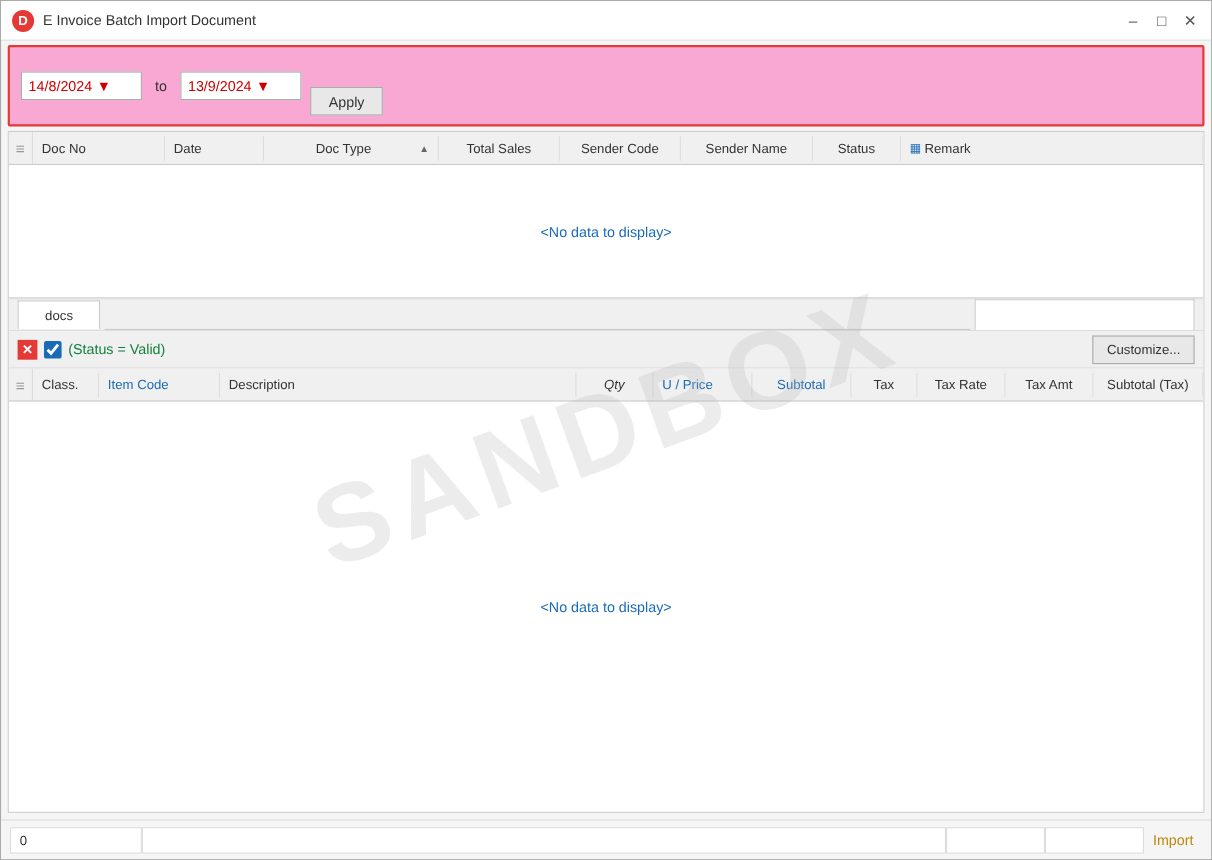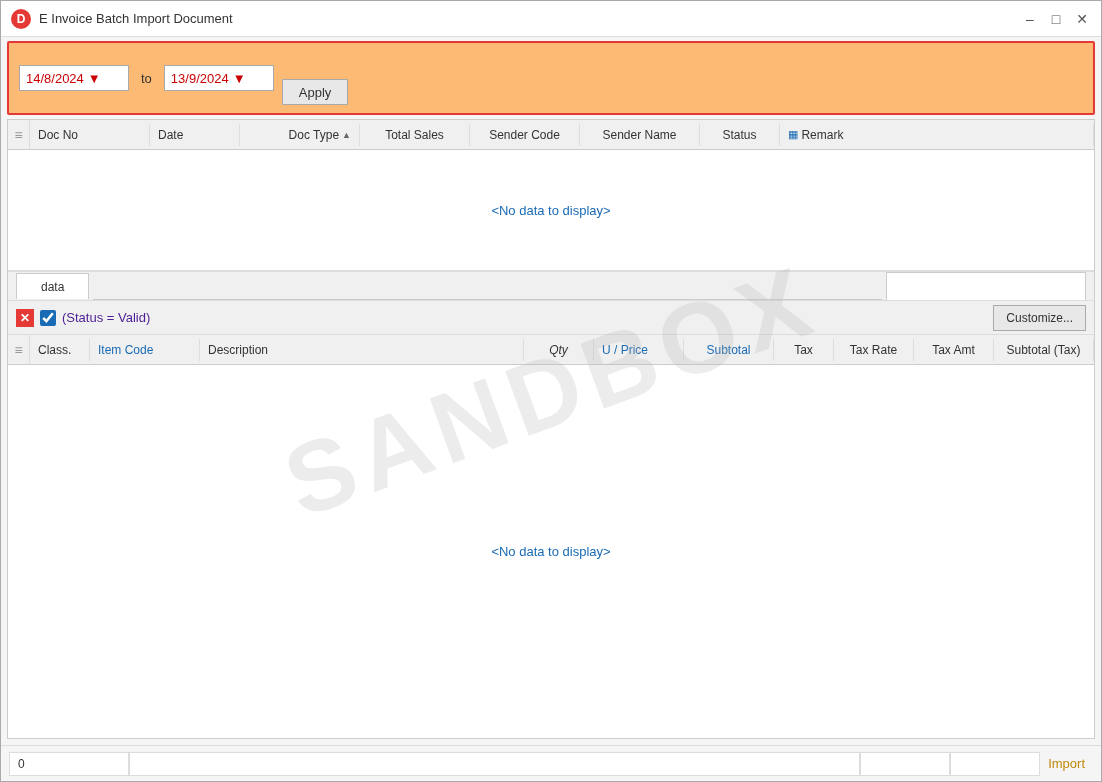--- a/index.html
+++ b/index.html
@@ -64,21 +64,21 @@
       border: none;
       cursor: pointer;
       display: flex;
       align-items: center;
       justify-content: center;
       color: #555;
       font-size: 14px;
     }
 
     .toolbar {
-      background: #fdba74;
+      background: #f9a8d4;
       padding: 8px 10px;
       display: flex;
       align-items: center;
       gap: 8px;
       border-bottom: 1px solid #ddd;
       flex-shrink: 0;
       border: 2px solid #e53935;
       margin: 4px 6px;
       border-radius: 2px;
     }
@@ -161,21 +161,21 @@
       font-size: 14px;
       border-right: 1px solid #ddd;
       display: flex;
       align-items: center;
       justify-content: center;
       height: 100%;
     }
 
     .th-doc-no { width: 120px; }
     .th-date { width: 90px; }
-    .th-doc-type { width: 120px; display: flex; justify-content: flex-end; }
+    .th-doc-type { width: 120px; display: flex; justify-content: space-between; margin-left: 39px; }
     .th-total-sales { width: 110px; justify-content: center; }
     .th-sender-code { width: 110px; justify-content: center; }
     .th-sender-name { width: 120px; justify-content: center; }
     .th-status { width: 80px; justify-content: center; }
     .th-remark { flex: 1; display: flex; align-items: center; gap: 3px; }
 
     .sort-icon { font-size: 9px; color: #666; }
     .filter-icon { color: #1a6bb5; font-size: 11px; }
 
     .no-data-row {
@@ -236,21 +236,21 @@
     }
 
     .filter-checkbox {
       width: 16px;
       height: 16px;
       accent-color: #1a6bb5;
     }
 
     .filter-label {
       font-size: 13px;
-      color: #4c1d95;
+      color: #15803d;
     }
 
     .customize-btn {
       margin-left: auto;
       background: #e8e8e8;
       border: 1px solid #aaa;
       padding: 3px 12px;
       height: 26px;
       cursor: pointer;
       font-size: 12px;
@@ -414,21 +414,21 @@
           <span>Remark</span>
         </div>
       </div>
       <div class="no-data-row">
         <span class="blue-text">&lt;No data to display&gt;</span>
       </div>
     </div>
 
     <div class="bottom-bar">
       <div class="docs-tab">
-        <span>data</span>
+        <span>docs</span>
       </div>
       <div style="flex:1;border-bottom:1px solid #ccc;height:100%;"></div>
       <div style="width:200px;border-bottom:1px solid #ccc;height:100%;background:#fff;border:1px solid #ccc;border-bottom:none;"></div>
     </div>
 
     <div class="filter-bar">
       <button class="filter-remove-btn">✕</button>
       <input type="checkbox" class="filter-checkbox" checked="" style="">
       <span class="filter-label">(Status = Valid)</span>
       <button class="customize-btn">Customize...</button>

